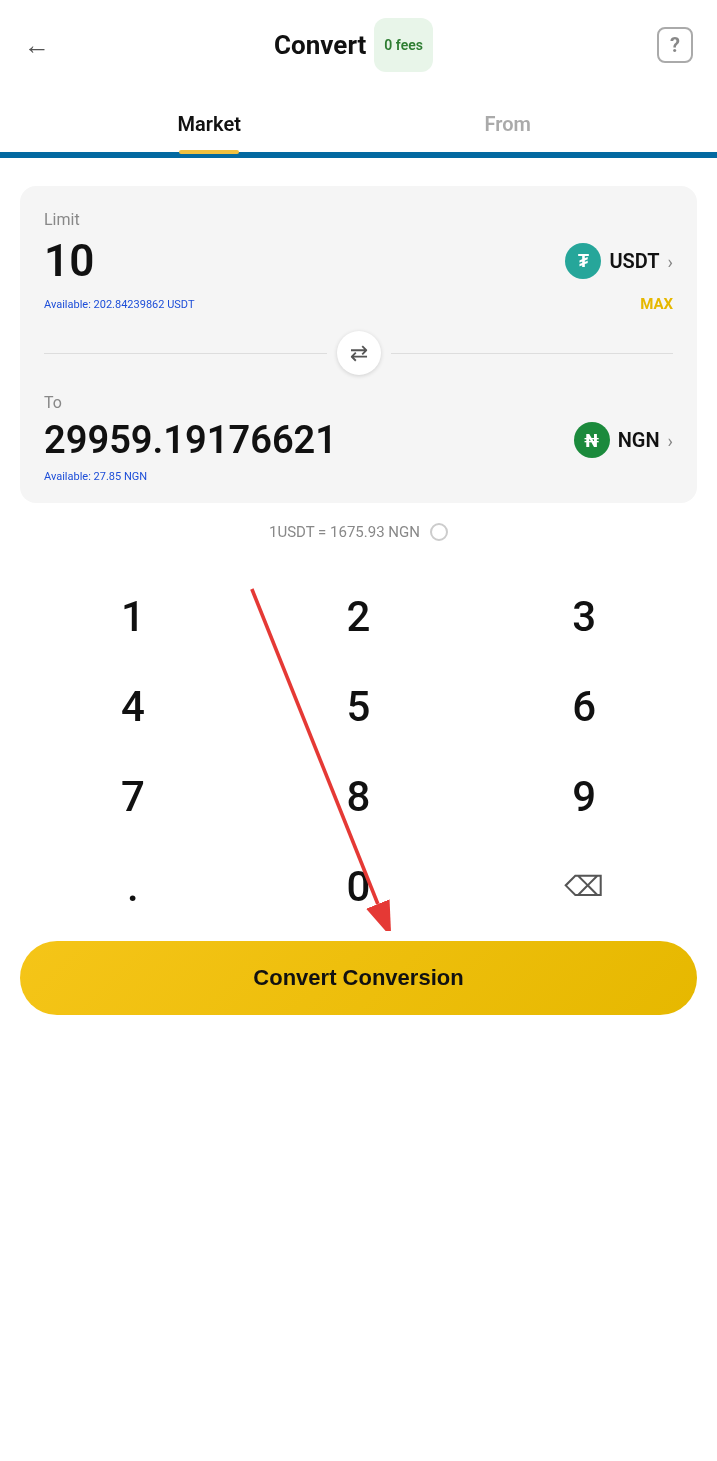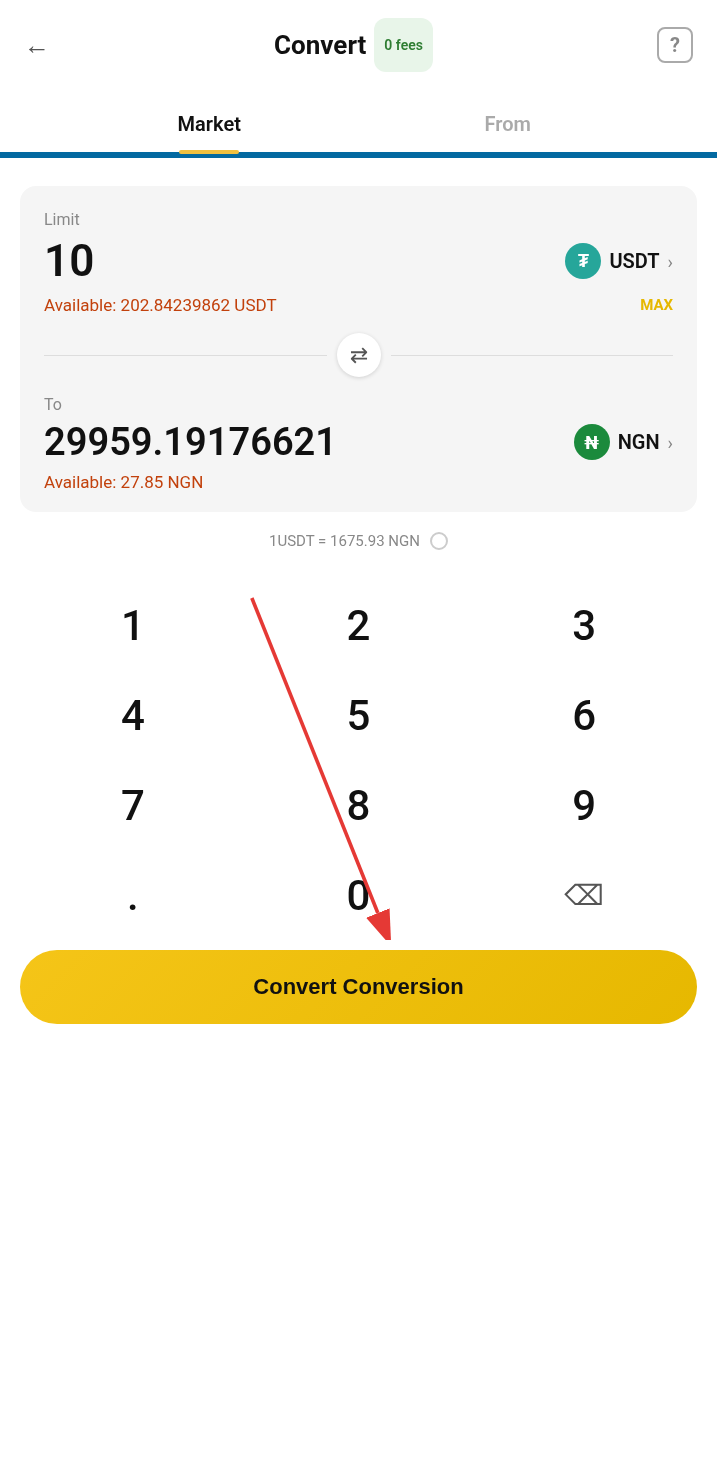--- a/index.html
+++ b/index.html
@@ -176,22 +176,22 @@
     }
 
     .available-row {
       display: flex;
       align-items: center;
       justify-content: space-between;
       margin-top: 8px;
     }
 
     .available-text {
-      font-size: 17px;
-      color: #c2410c;
+      font-size: 11px;
+      color: #1d4ed8;
     }
 
     .max-btn {
       font-size: 15px;
       font-weight: 700;
       color: #e6b800;
       cursor: pointer;
     }
 
     

